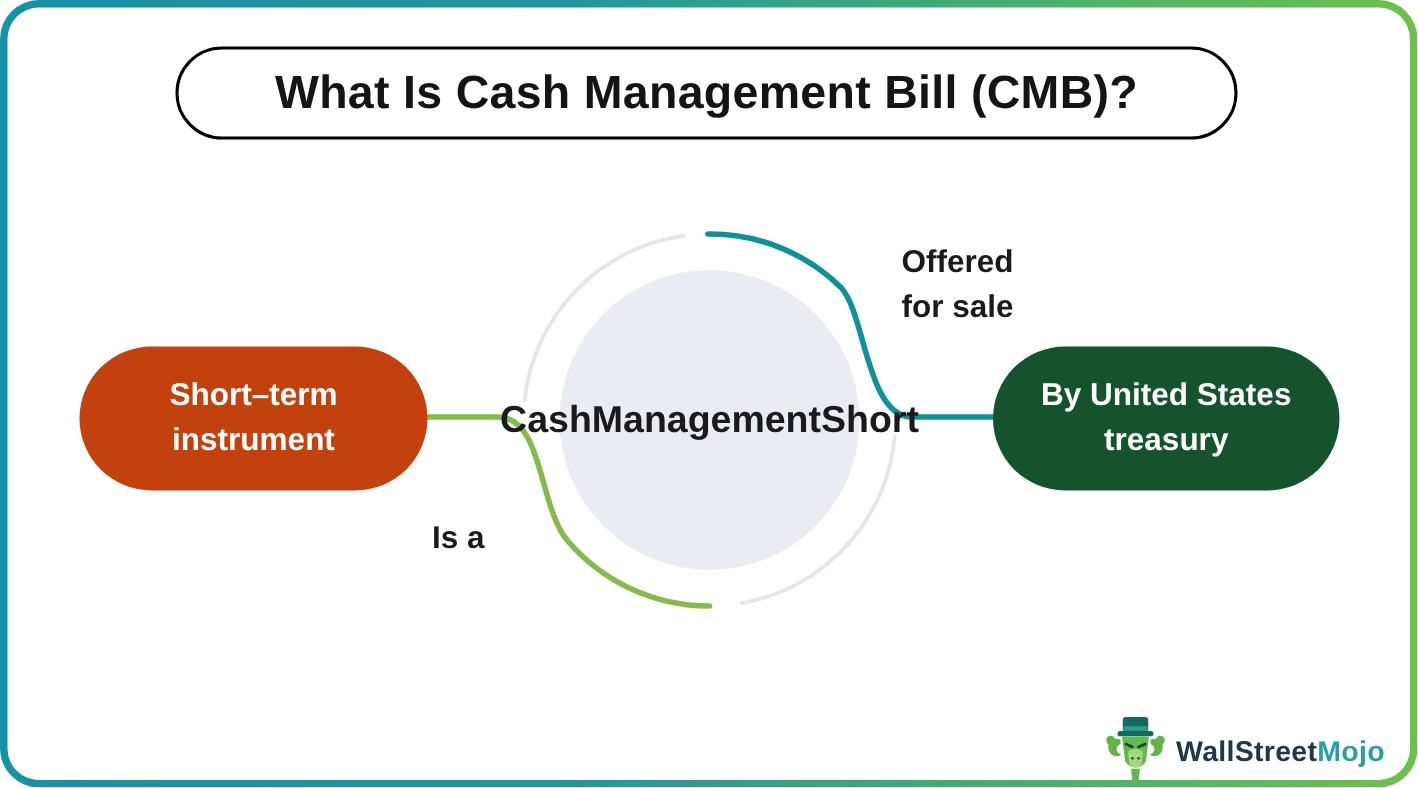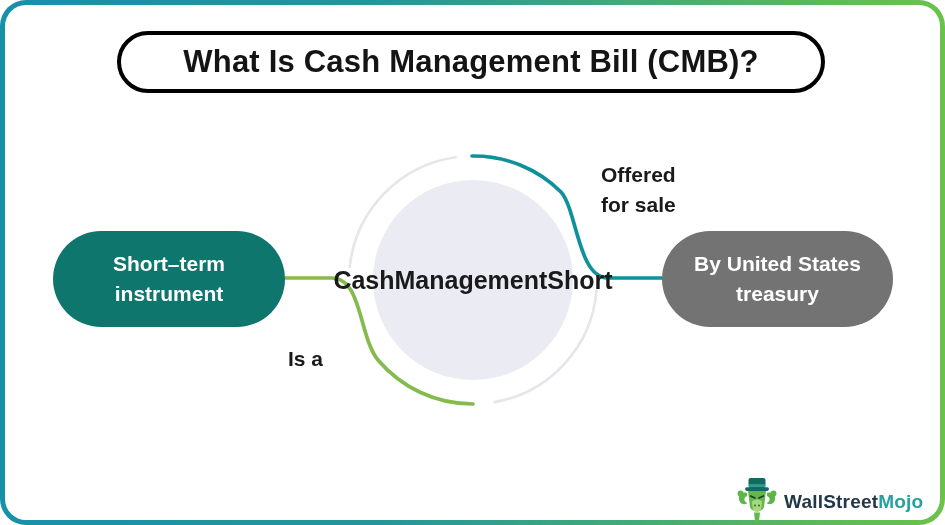--- a/index.html
+++ b/index.html
@@ -10,43 +10,43 @@
   }
   .frame{
     position:absolute;inset:0;border-radius:26px;
     background:linear-gradient(90deg,#1791A8 0%,#23969B 40%,#6CC24A 100%);
   }
   .frame-inner{
     position:absolute;inset:5px;border-radius:21px;background:#ffffff;
   }
   .title-box{
     position:absolute;left:117px;top:31px;width:708px;height:62px;
-    border:4px solid #000000;border-radius:33px;
+    border:2px solid #000000;border-radius:33px;
     display:flex;align-items:center;justify-content:center;
     background:#fff;box-sizing:border-box;
   }
   .title-text{
     font-size:31px;font-weight:700;color:#141414;letter-spacing:0.2px;
     white-space:nowrap;
   }
   .connectors{position:absolute;left:0;top:0;width:945px;height:525px;}
   .center-circle{
     position:absolute;left:373px;top:180px;width:200px;height:200px;
     border-radius:50%;background:#EBEBF3;
     display:flex;flex-direction:row;align-items:center;justify-content:center;
   }
   .center-line{
     font-size:25px;font-weight:700;color:#1A1A1A;line-height:33px;text-align:center;
   }
   .pill{
     position:absolute;top:231px;height:96px;border-radius:48px;
     display:flex;align-items:center;justify-content:center;box-sizing:border-box;
   }
-  .pill-left{left:53px;width:232px;background:#0f766e;padding:0 30px;}
-  .pill-right{left:662px;width:231px;background:#737373;padding:0 26px;}
+  .pill-left{left:53px;width:232px;background:#c2410c;padding:0 30px;}
+  .pill-right{left:662px;width:231px;background:#14532d;padding:0 26px;}
   .pill-label{
     color:#ffffff;font-size:21px;font-weight:700;line-height:30px;text-align:center;
   }
   .edge-label{
     position:absolute;color:#1A1A1A;font-weight:700;font-size:21px;line-height:30px;
   }
   .edge-label-left{left:288px;top:344px;width:70px;text-align:left;}
   .edge-label-right{left:601px;top:160px;width:92px;text-align:left;}
   .logo{
     position:absolute;left:736px;top:477px;display:flex;align-items:center;gap:6px;

